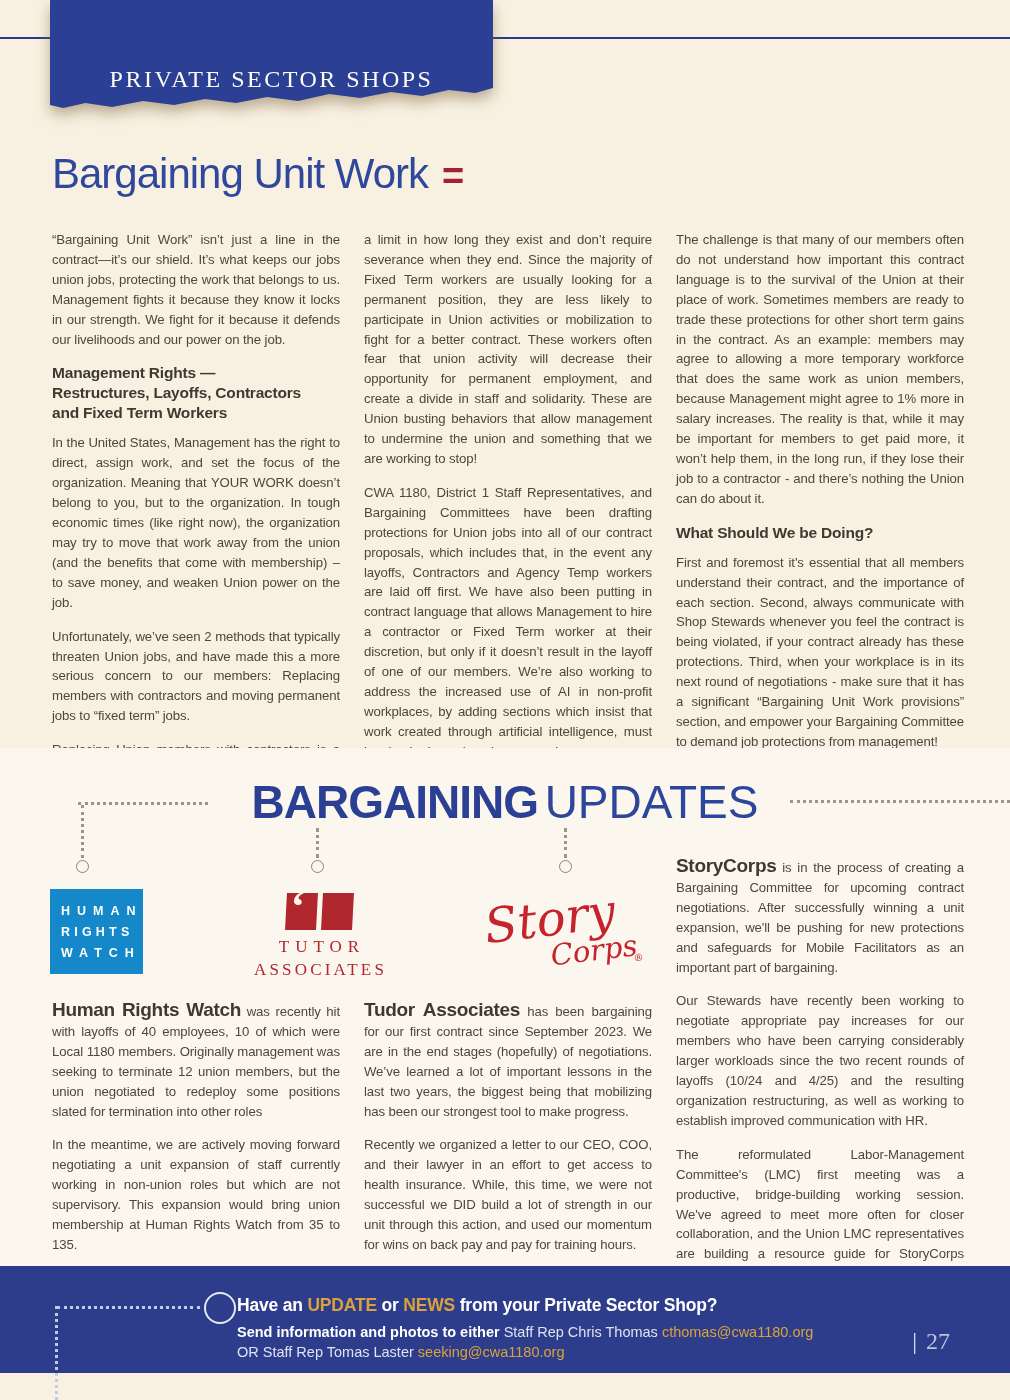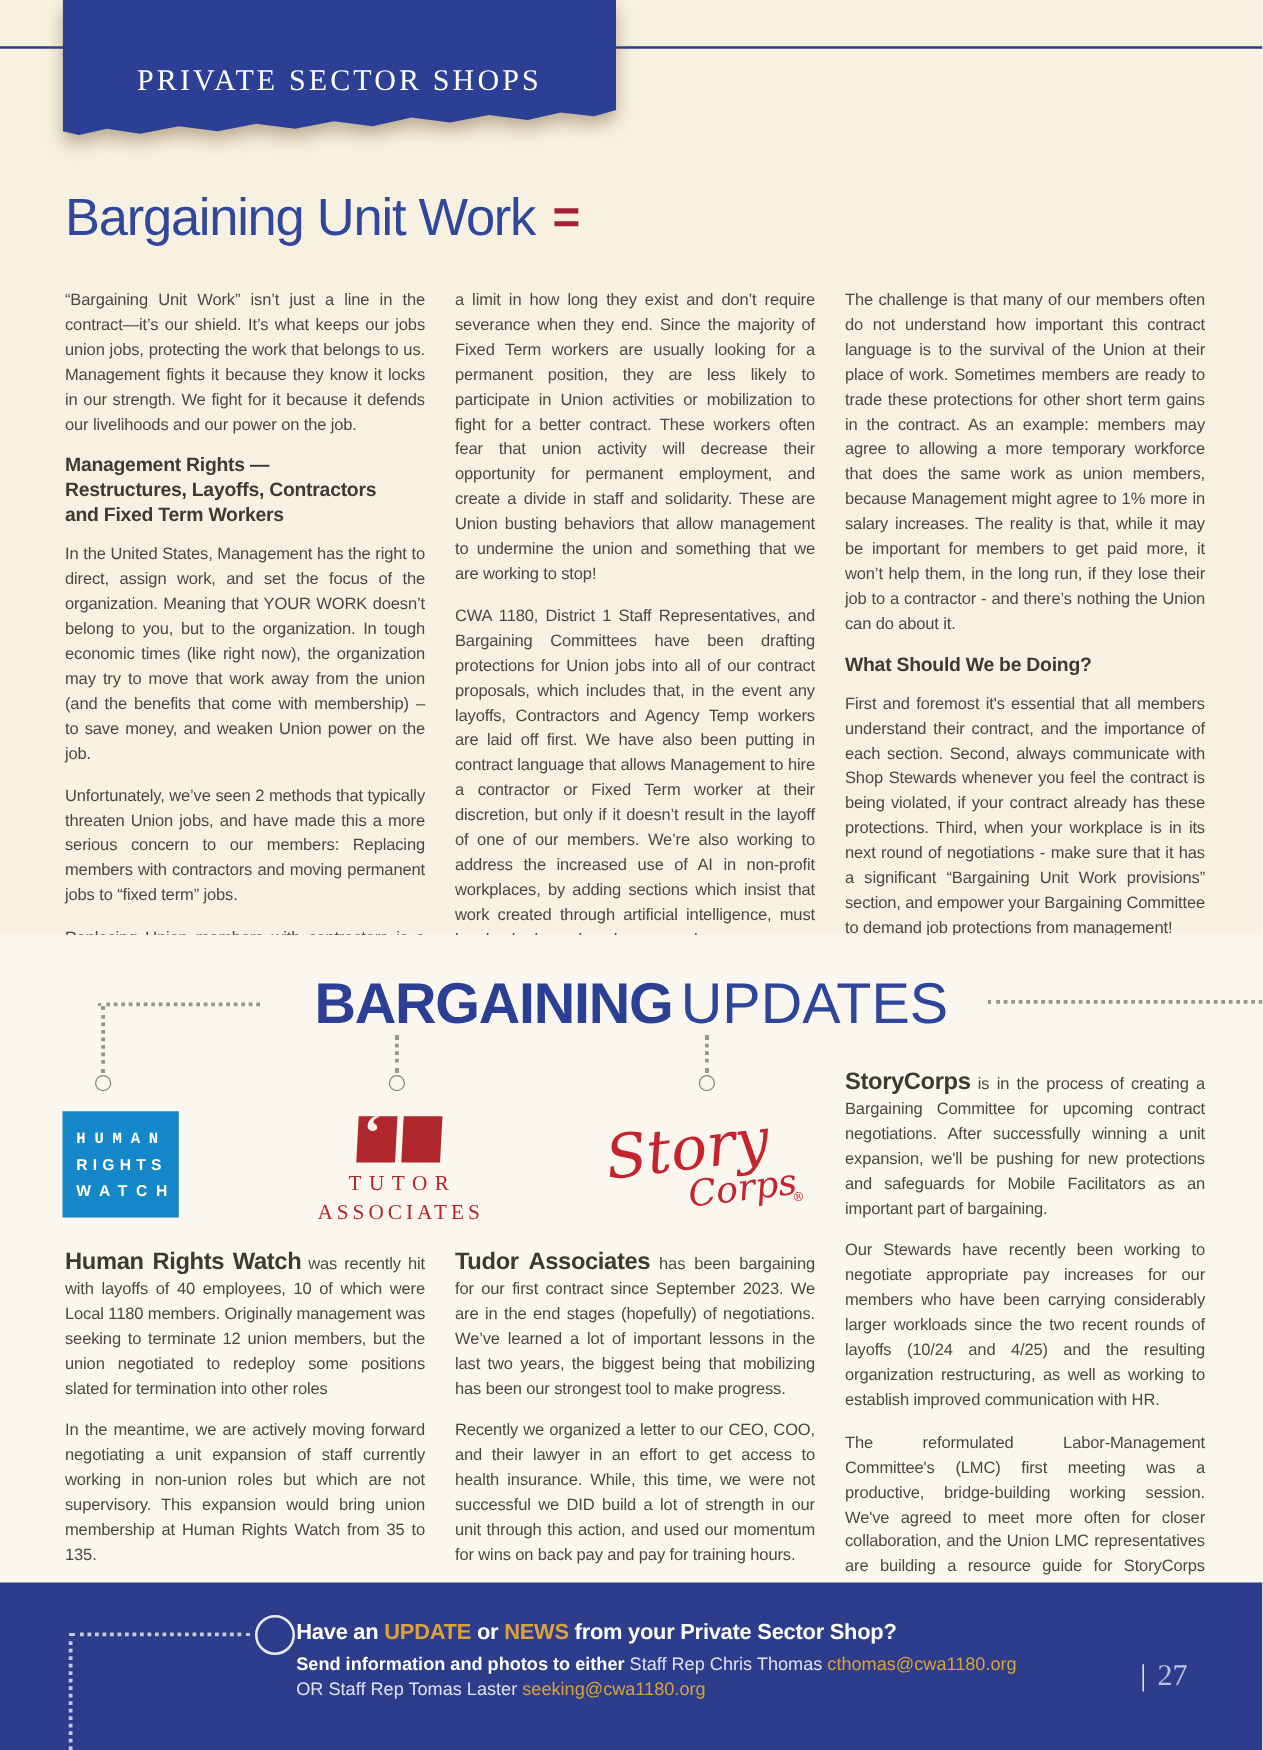--- a/index.html
+++ b/index.html
@@ -7,25 +7,25 @@
     position:relative;width:1010px;height:1400px;overflow:hidden;
     background:#f8f1e1;font-family:"Liberation Sans",sans-serif;
   }
   
   .top-rule{position:absolute;left:0;top:37px;width:1010px;height:2px;background:#2b3a8f;}
   
   .banner-wrap{position:absolute;left:50px;top:0;filter:drop-shadow(0 7px 7px rgba(125,102,66,.5));}
   .banner{
     width:443px;height:112px;background:#2b3f94;color:#fdfdf6;
     font-family:"Liberation Serif",serif;font-size:24px;letter-spacing:2.5px;
-    text-align:center;padding-top:52px;box-sizing:border-box;
+    text-align:center;padding-top:66px;box-sizing:border-box;
     clip-path:polygon(0 0,100% 0,100% 88px,96% 93px,90% 90px,84% 96px,77% 92px,70% 98px,63% 94px,56% 101px,49% 97px,42% 103px,35% 99px,28% 105px,21% 101px,14% 107px,8% 103px,3% 108px,0 105px);
   }
   
-  .title{position:absolute;left:52px;top:150px;margin:0;display:flex;align-items:center;gap:14px;white-space:nowrap;}
+  .title{position:absolute;left:52px;top:150px;margin:0;display:flex;align-items:flex-end;gap:14px;white-space:nowrap;}
   .t-light{font-size:42px;font-weight:400;color:#30489c;letter-spacing:-1px;}
   .t-eq{font-size:38px;font-weight:800;color:#a32035;}
   .t-bold{font-size:47px;font-weight:800;color:#20409c;letter-spacing:-1px;}
   
   .col{position:absolute;width:288px;color:#4f463c;font-size:13.2px;line-height:19.9px;text-align:justify;letter-spacing:-.1px;}
   .col p{margin:0 0 14px 0;}
   .col h3{margin:4px 0 10px 0;font-size:15.5px;line-height:20px;color:#3e3933;font-weight:800;white-space:pre-line;text-align:left;letter-spacing:-.2px;}
   .col1{left:52px;top:230px;}
   .col2{left:364px;top:230px;}
   .col3{left:676px;top:230px;}
@@ -35,37 +35,37 @@
   .u-bold{font-size:46px;font-weight:800;color:#2b3f94;letter-spacing:-1px;}
   .u-light{font-size:46px;font-weight:300;color:#2e459c;letter-spacing:0;}
   
   .dot-h{position:absolute;height:0;border-top:3px dotted #9b948a;}
   .dot-v{position:absolute;width:0;border-left:3px dotted #9b948a;}
   .dot-circle{position:absolute;width:11px;height:11px;border:1.6px solid #8a847a;border-radius:50%;background:transparent;}
   
   .hrw-logo{position:absolute;left:50px;top:889px;width:93px;height:85px;background:#1488c8;color:#fff;
     display:flex;flex-direction:column;justify-content:center;padding-left:11px;box-sizing:border-box;gap:9px;}
   .hrw-line{font-size:12.5px;font-weight:700;line-height:12px;}
-  .hrw-l0{letter-spacing:7px;font-family:Liberation Mono, monospace;} .hrw-l1{letter-spacing:4.2px;} .hrw-l2{letter-spacing:7px;}
+  .hrw-l0{letter-spacing:7px;} .hrw-l1{letter-spacing:4.2px;} .hrw-l2{letter-spacing:7px;}
   .tutor-logo{position:absolute;left:248px;top:893px;width:142px;text-align:center;color:#b0272d;}
   .tutor-marks{display:flex;justify-content:center;gap:5px;height:38px;margin-bottom:6px;}
   .tutor-block{width:31px;height:37px;background:#b0272d;transform:skewX(-3deg);position:relative;overflow:hidden;}
   .tutor-block .q{position:absolute;left:4px;top:-12px;color:#fbf7ee;font-family:"Liberation Serif",serif;font-size:44px;font-weight:700;}
   .tutor-t1{font-family:"Liberation Serif",serif;font-size:17px;letter-spacing:6px;margin-left:6px;}
   .tutor-t2{font-family:"Liberation Serif",serif;font-size:17px;letter-spacing:3.2px;margin-top:3px;margin-left:3px;}
   .story-logo{position:absolute;left:482px;top:882px;}
   
   .ucol{position:absolute;width:288px;color:#4f463c;font-size:13.2px;line-height:19.9px;text-align:justify;letter-spacing:-.1px;}
   .ucol p{margin:0 0 14px 0;}
   .lead{font-size:19px;font-weight:800;color:#3e3933;letter-spacing:-.3px;}
   .ucol-hrw{left:52px;top:1000px;}
   .ucol-tudor{left:364px;top:1000px;}
   .ucol-story{left:676px;top:856px;}
   
-  .footer{position:absolute;left:0;top:1266px;width:1010px;height:134px;background:#2e3d8b;color:#fff;}
+  .footer{position:absolute;left:0;top:1266px;width:1010px;height:107px;background:#2e3d8b;color:#fff;}
   .f-dot-h{position:absolute;left:57px;top:40px;width:143px;border-top:3px dotted #c3cae4;}
   .f-dot-v{position:absolute;left:55px;top:40px;height:94px;border-left:3px dotted #c3cae4;}
   .f-circle{position:absolute;left:204px;top:26px;width:28px;height:28px;border:2px solid #e7e9f4;border-radius:50%;}
   .f-text{position:absolute;left:237px;top:29px;width:660px;}
   .f-line1{font-size:17.5px;font-weight:800;letter-spacing:-.2px;margin-bottom:8px;}
   .f-line2,.f-line3{font-size:14.5px;color:#dfe2f0;margin-bottom:4px;}
   .f-bold{font-weight:800;color:#ffffff;}
   .gold{color:#d9a33c;}
   .f-page{position:absolute;right:60px;top:62px;font-family:"Liberation Serif",serif;font-size:24px;color:#b9c3de;}
   .f-page .sep{color:#dde2f1;margin-right:9px;font-weight:400;}

